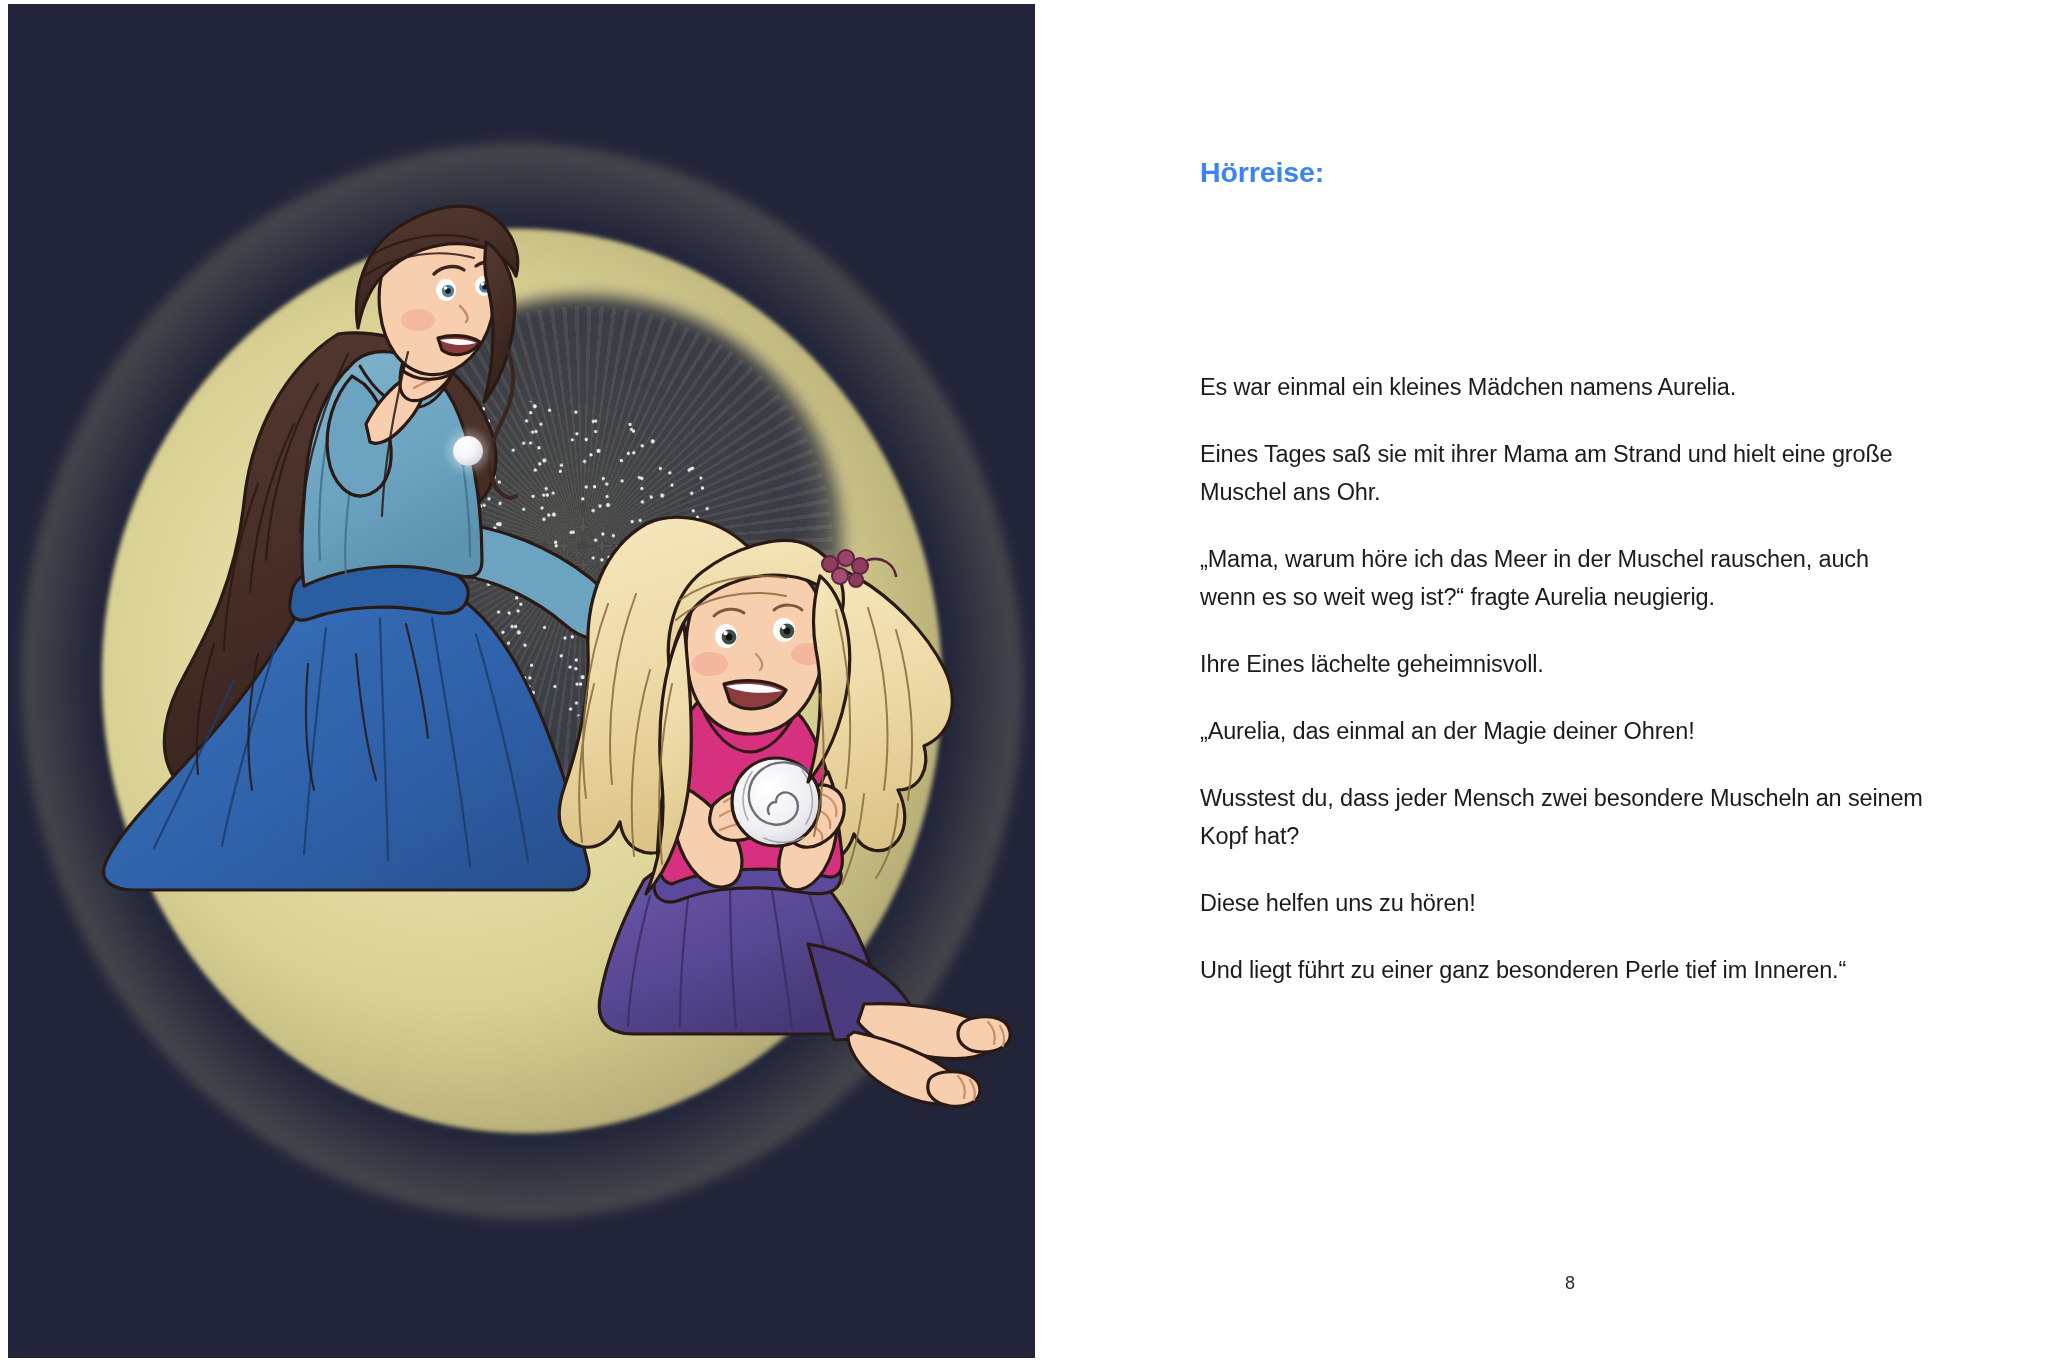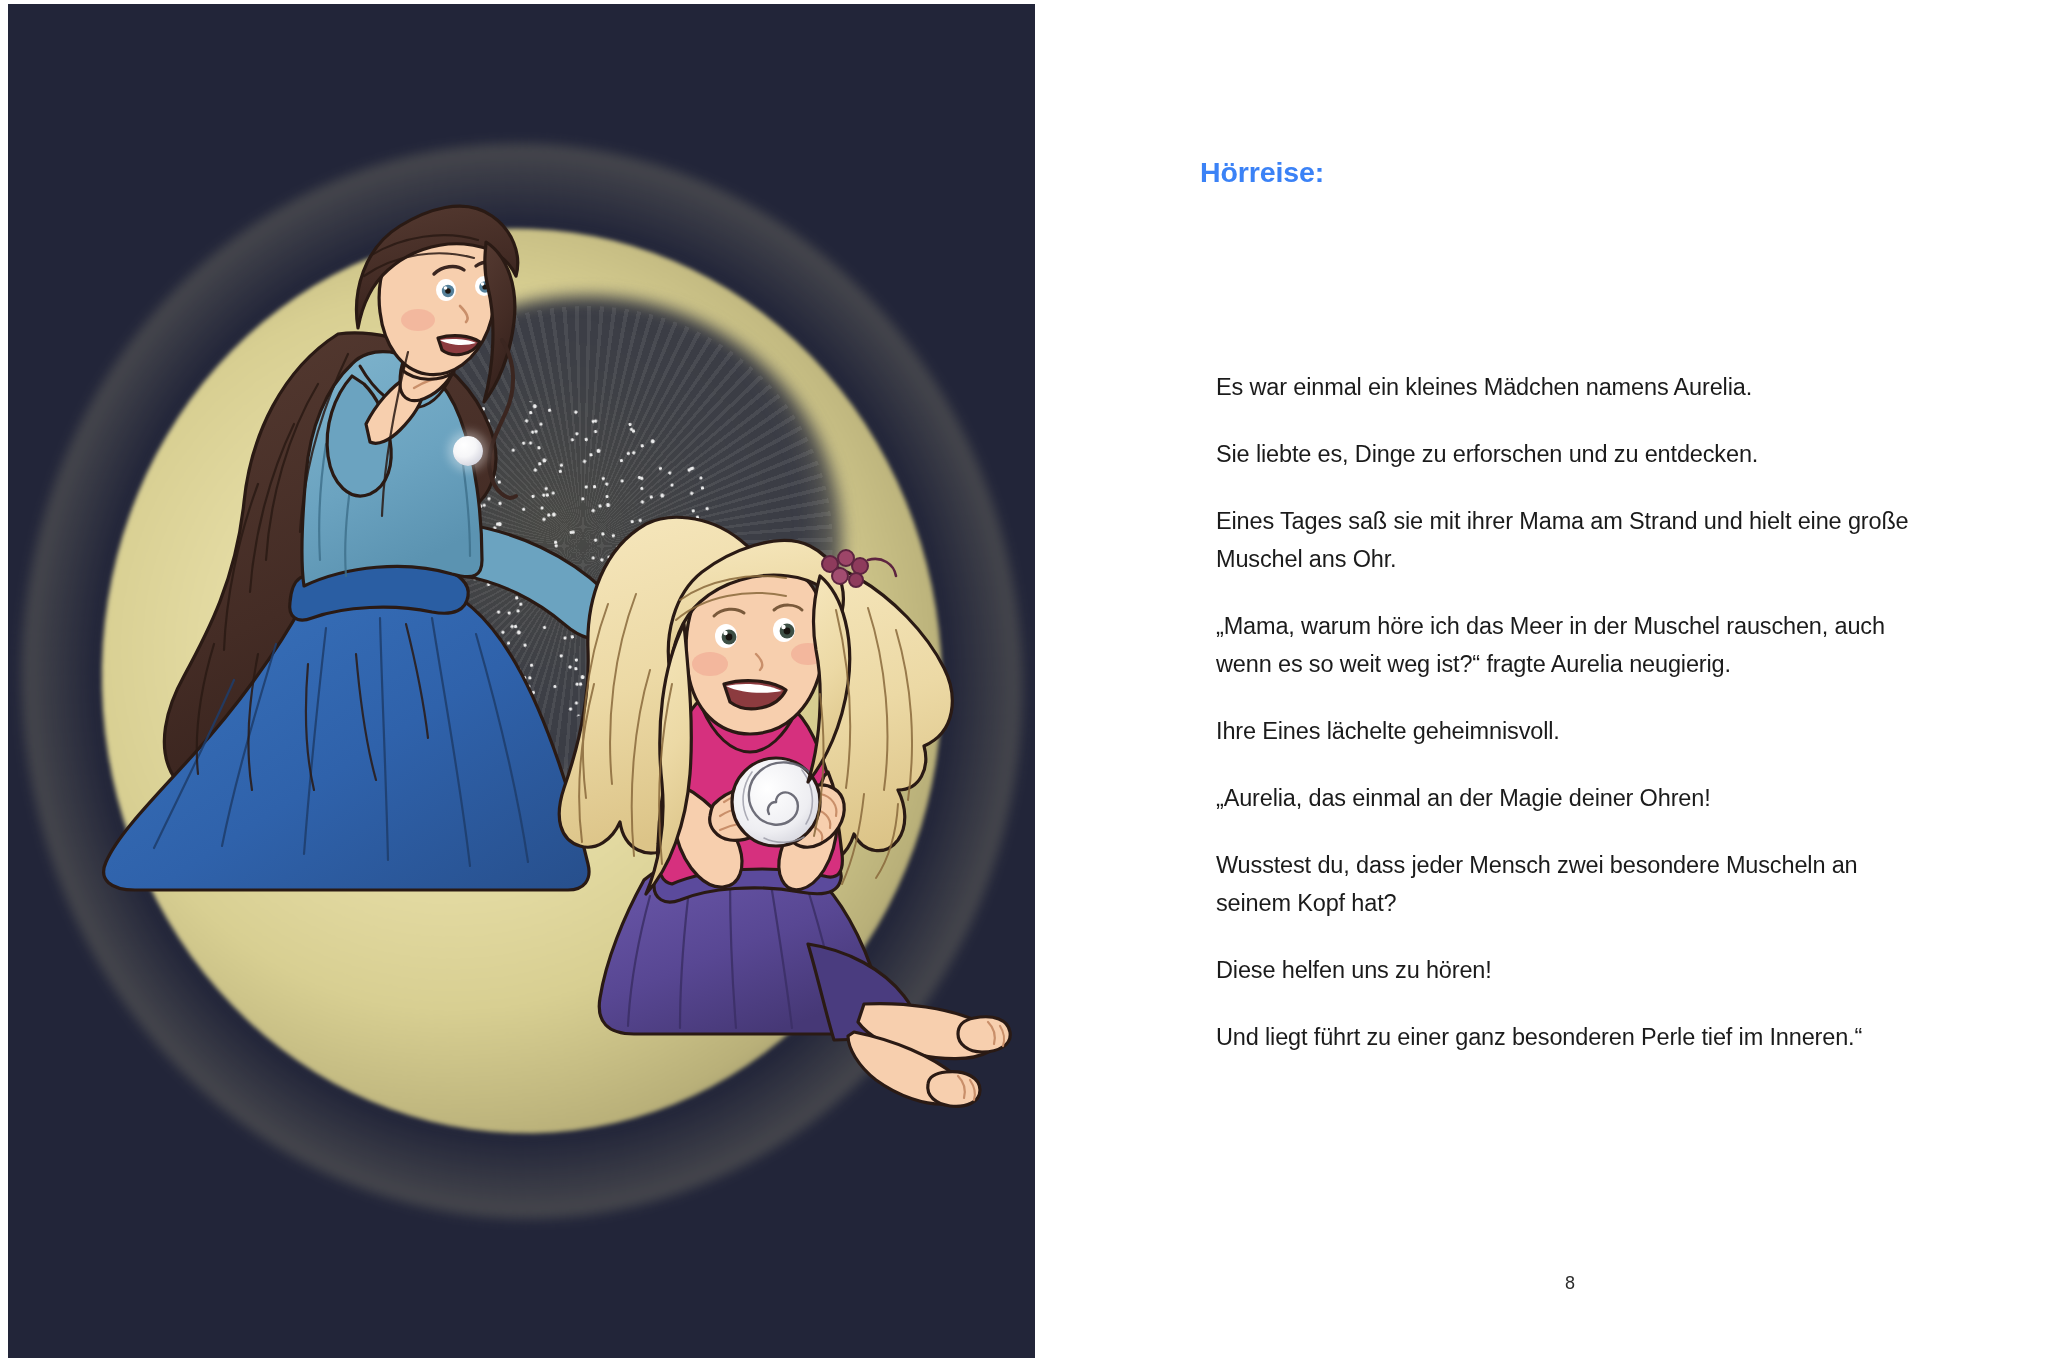--- a/index.html
+++ b/index.html
@@ -214,21 +214,21 @@
   }
   .story-title .tline { display: block; }
 
   .story-body {
     position: absolute;
     top: 368px;
     left: 0;
     width: 730px;
   }
   .story-body p {
-    margin: 0 0 29px 16px;
+    margin: 0 0 29px 0;
     font-size: 23.5px;
     line-height: 38px;
     color: #1b1b1b;
     font-weight: 400;
     letter-spacing: -0.15px;
   }
 
   .page-number {
     position: absolute;
     left: 0;
@@ -551,21 +551,20 @@
 
   <div class="text-page">
     <div class="text-col">
 
       <h1 class="story-title">
         <span class="tline">Hörreise:</span>
       </h1>
 
       <div class="story-body">
         <p>Es war einmal ein kleines Mädchen namens Aurelia.</p>
-        <p>Sie liebte es, Dinge zu erforschen und zu entdecken.</p>
         <p>Eines Tages saß sie mit ihrer Mama am Strand und hielt eine große Muschel ans Ohr.</p>
         <p>„Mama, warum höre ich das Meer in der Muschel rauschen, auch wenn es so weit weg ist?“ fragte Aurelia neugierig.</p>
         <p>Ihre Eines lächelte geheimnisvoll.</p>
         <p>„Aurelia, das einmal an der Magie deiner Ohren!</p>
         <p>Wusstest du, dass jeder Mensch zwei besondere Muscheln an seinem Kopf hat?</p>
         <p>Diese helfen uns zu hören!</p>
         <p>Und liegt führt zu einer ganz besonderen Perle tief im Inneren.“</p>
       </div>
 
       <div class="page-number">8</div>

